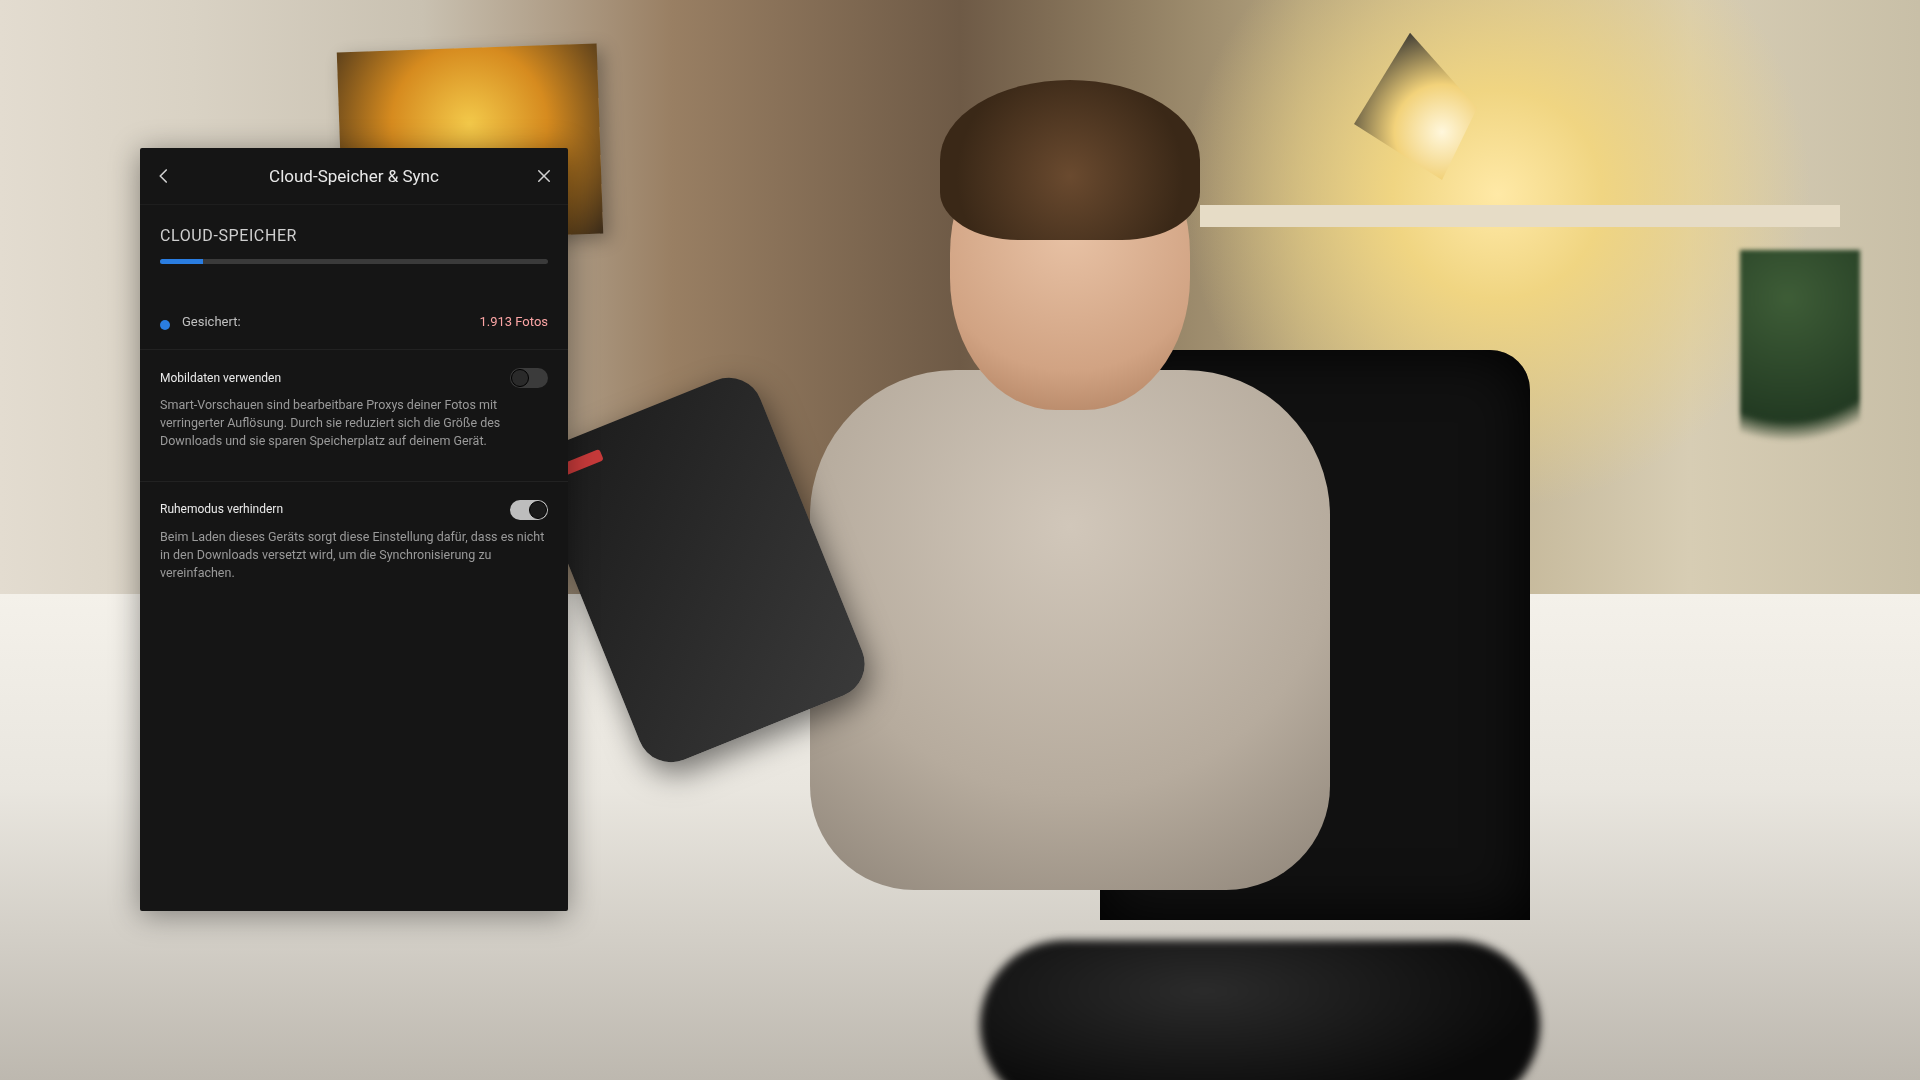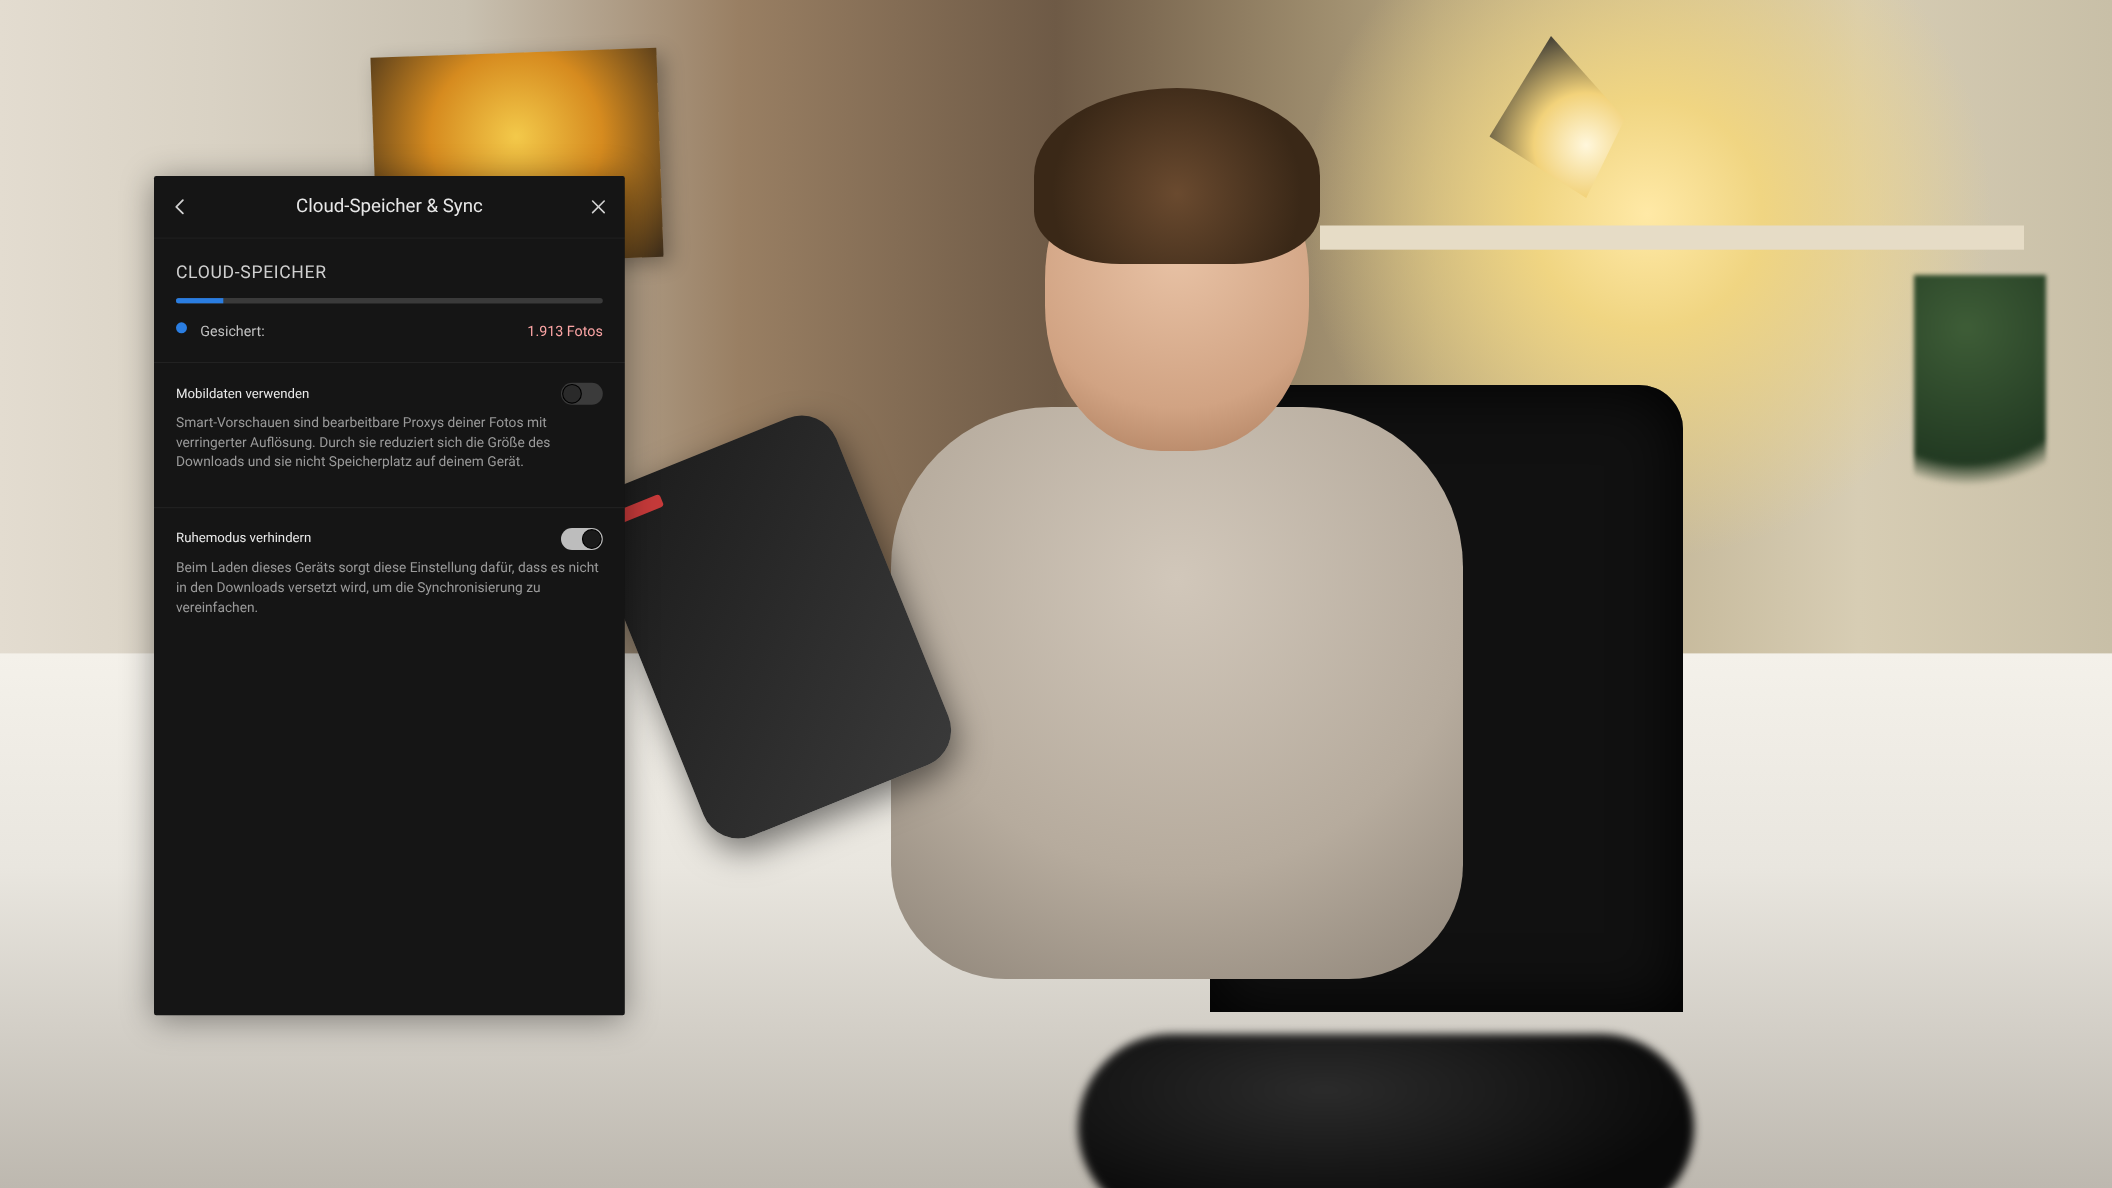--- a/index.html
+++ b/index.html
@@ -109,21 +109,21 @@
   .phone::after{
     content:"";
     position:absolute; left:28px; top:20px; width:44px; height:12px;
     background:#c63a3a; border-radius:3px;
   }
 
   
   .panel {
     position: absolute;
     left: 140px;
-    top: 160px;
+    top: 148px;
     width: 428px;
     height: 763px;
     background: #151515;
     color: #e6e6e6;
     font-size: 16px;
     line-height: 1.35;
     display: flex;
     flex-direction: column;
     border-radius: 2px;
     box-shadow: 0 4px 30px rgba(0,0,0,.4);
@@ -170,24 +170,25 @@
     overflow: hidden;
   }
   .storage-bar .fill {
     position: absolute;
     left: 0; top: 0; bottom: 0;
     background: #2a7de1;
   }
 
   .stat-row {
     display: flex;
-    align-items: flex-start;
+    align-items: flex-end;
     padding: 3px 20px;
     font-size: 13px;
     color: #c0c0c0;
+    margin-top: 32px;
   }
   .stat-row .dot {
     width: 10px; height: 10px; border-radius: 50%;
     margin-right: 12px;
     flex-shrink: 0;
   }
   .stat-row .dot.blue  { background: #2a7de1; }
   .stat-row .dot.grey  { background: #5e5e5e; }
   .stat-row .label { flex: 1; }
   .stat-row .value { color: #fca5a5; }
@@ -287,21 +288,21 @@
 
   <div class="divider"></div>
 
   <div class="setting-row">
     <span class="setting-label">Mobildaten verwenden</span>
     <span class="toggle off">
         <span class="knob"></span>
       </span>
   </div>
 
-  <div class="setting-desc">Smart-Vorschauen sind bearbeitbare Proxys deiner Fotos mit verringerter Auflösung. Durch sie reduziert sich die Größe des Downloads und sie nicht Speicherplatz auf deinem Gerät.</div>
+  <div class="setting-desc">Smart-Vorschauen sind bearbeitbare Proxys deiner Fotos mit verringerter Auflösung. Durch sie reduziert sich die Größe des Downloads und sie sparen Speicherplatz auf deinem Gerät.</div>
 
   <div class="divider"></div>
 
   <div class="setting-row">
     <span class="setting-label">Ruhemodus verhindern</span>
     <span class="toggle on">
         <span class="knob"></span>
       </span>
   </div>
   <div class="setting-desc">Beim Laden dieses Geräts sorgt diese Einstellung dafür, dass es nicht in den Downloads versetzt wird, um die Synchronisierung zu vereinfachen.</div>

